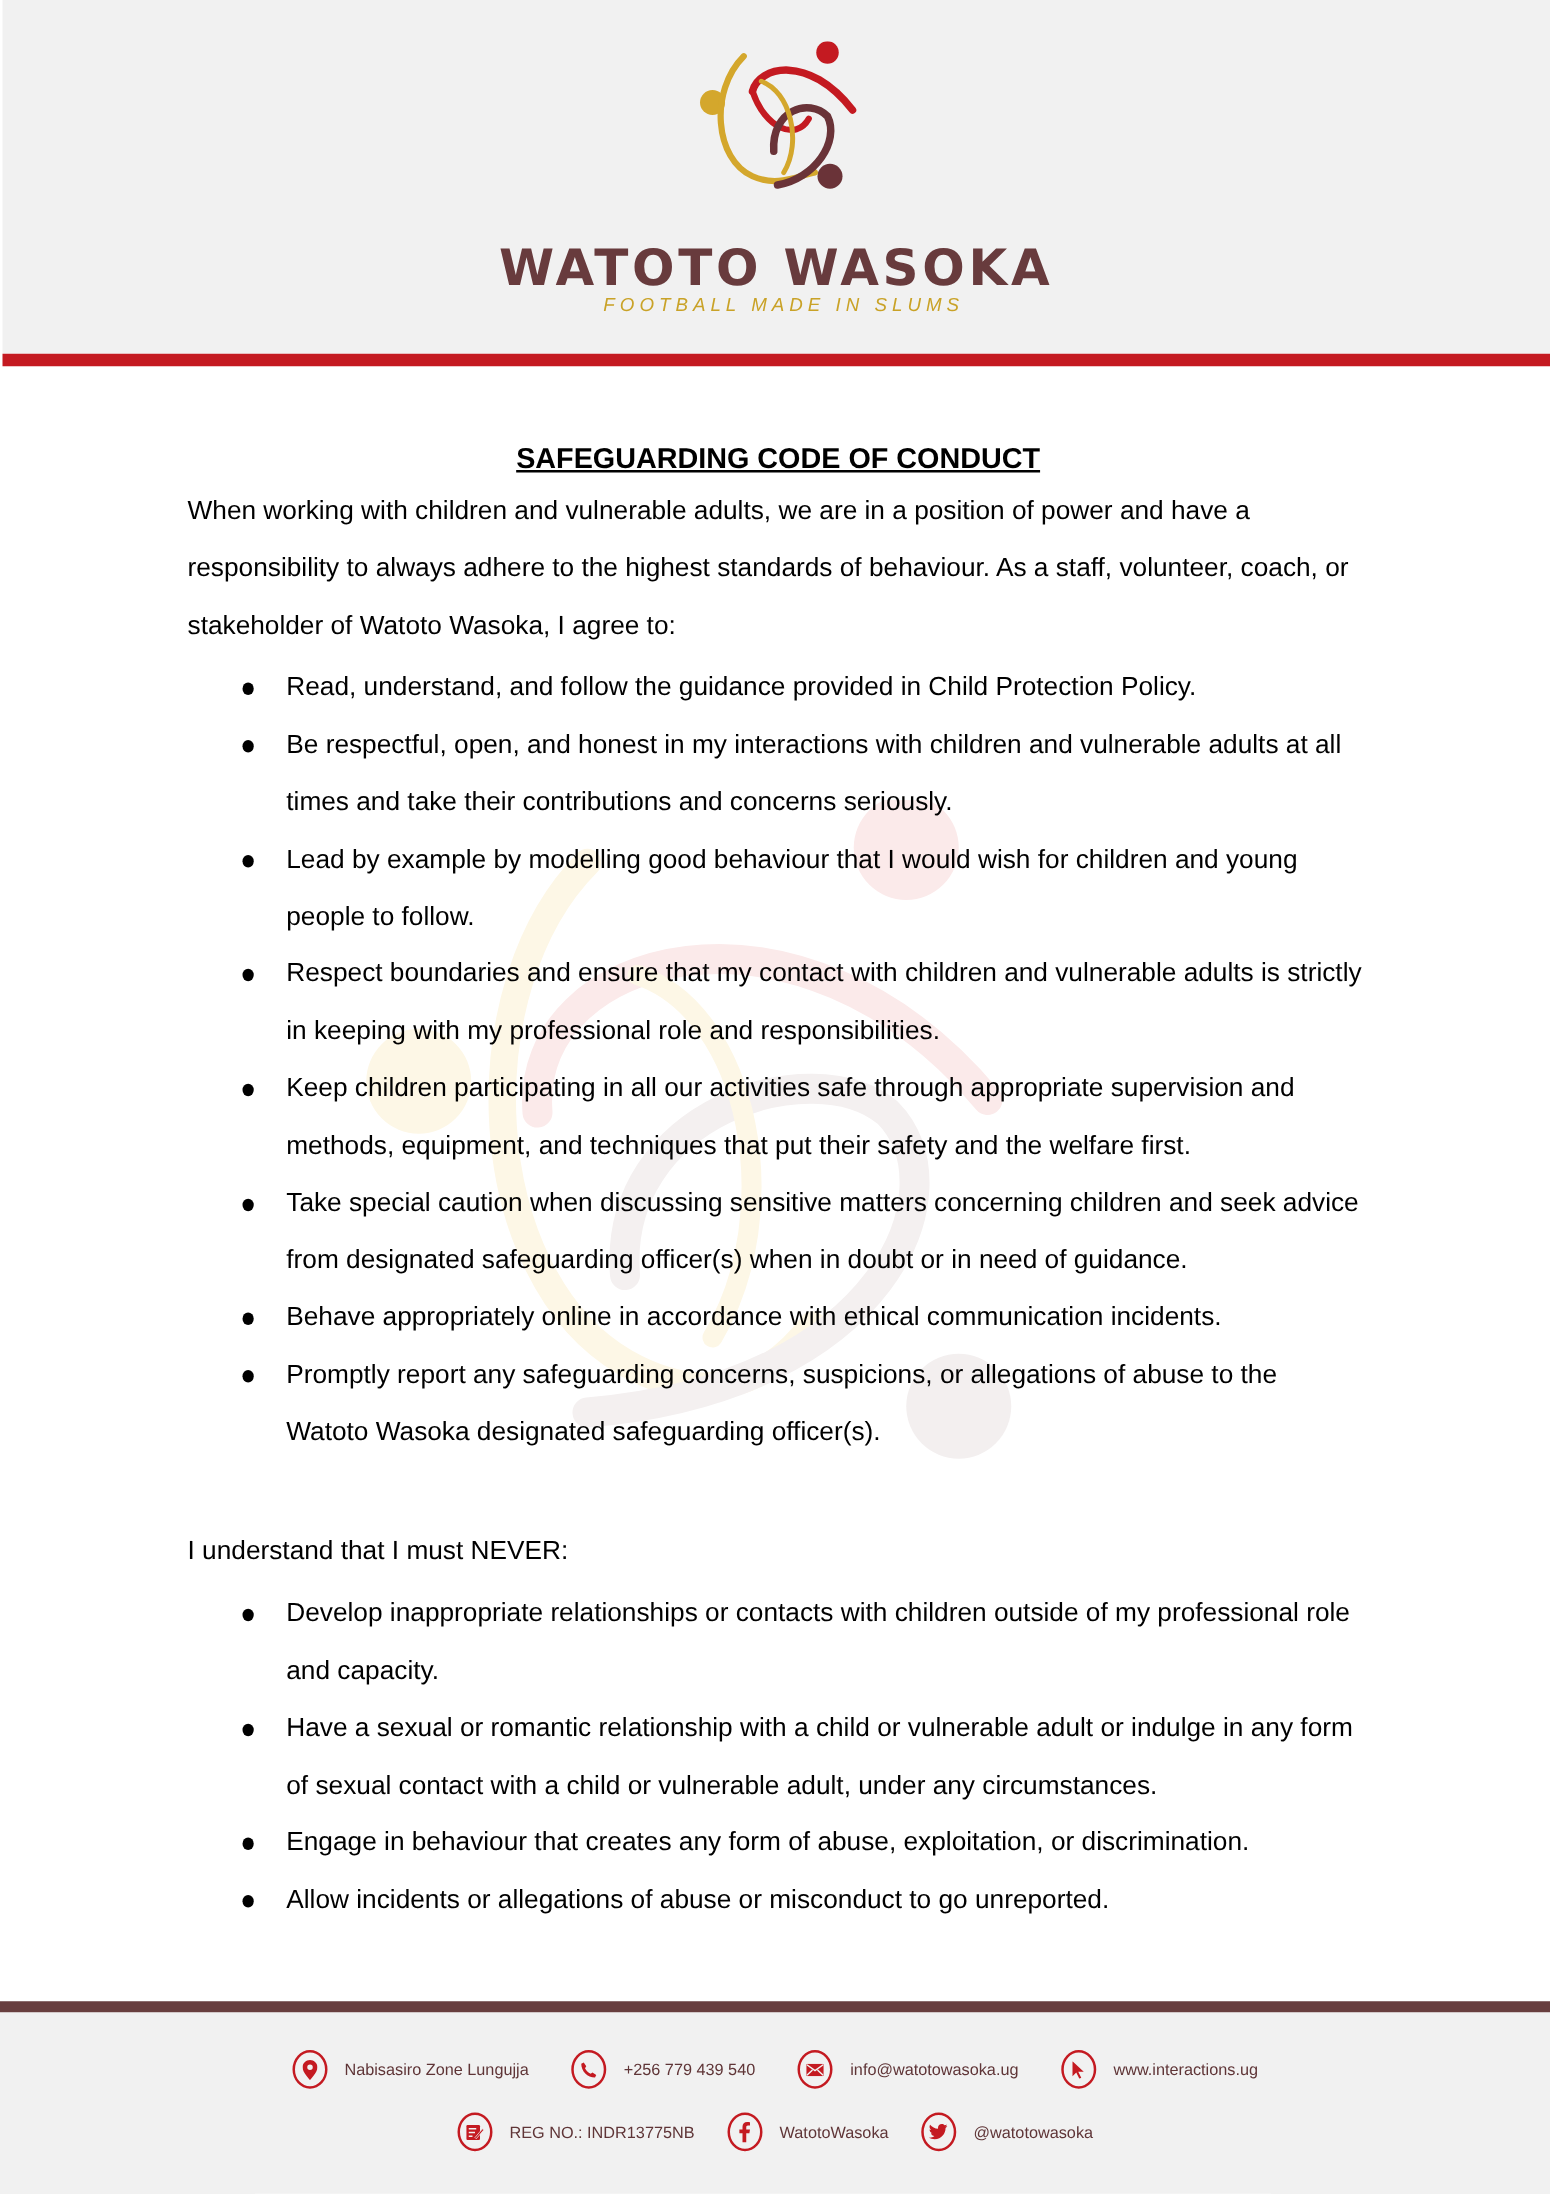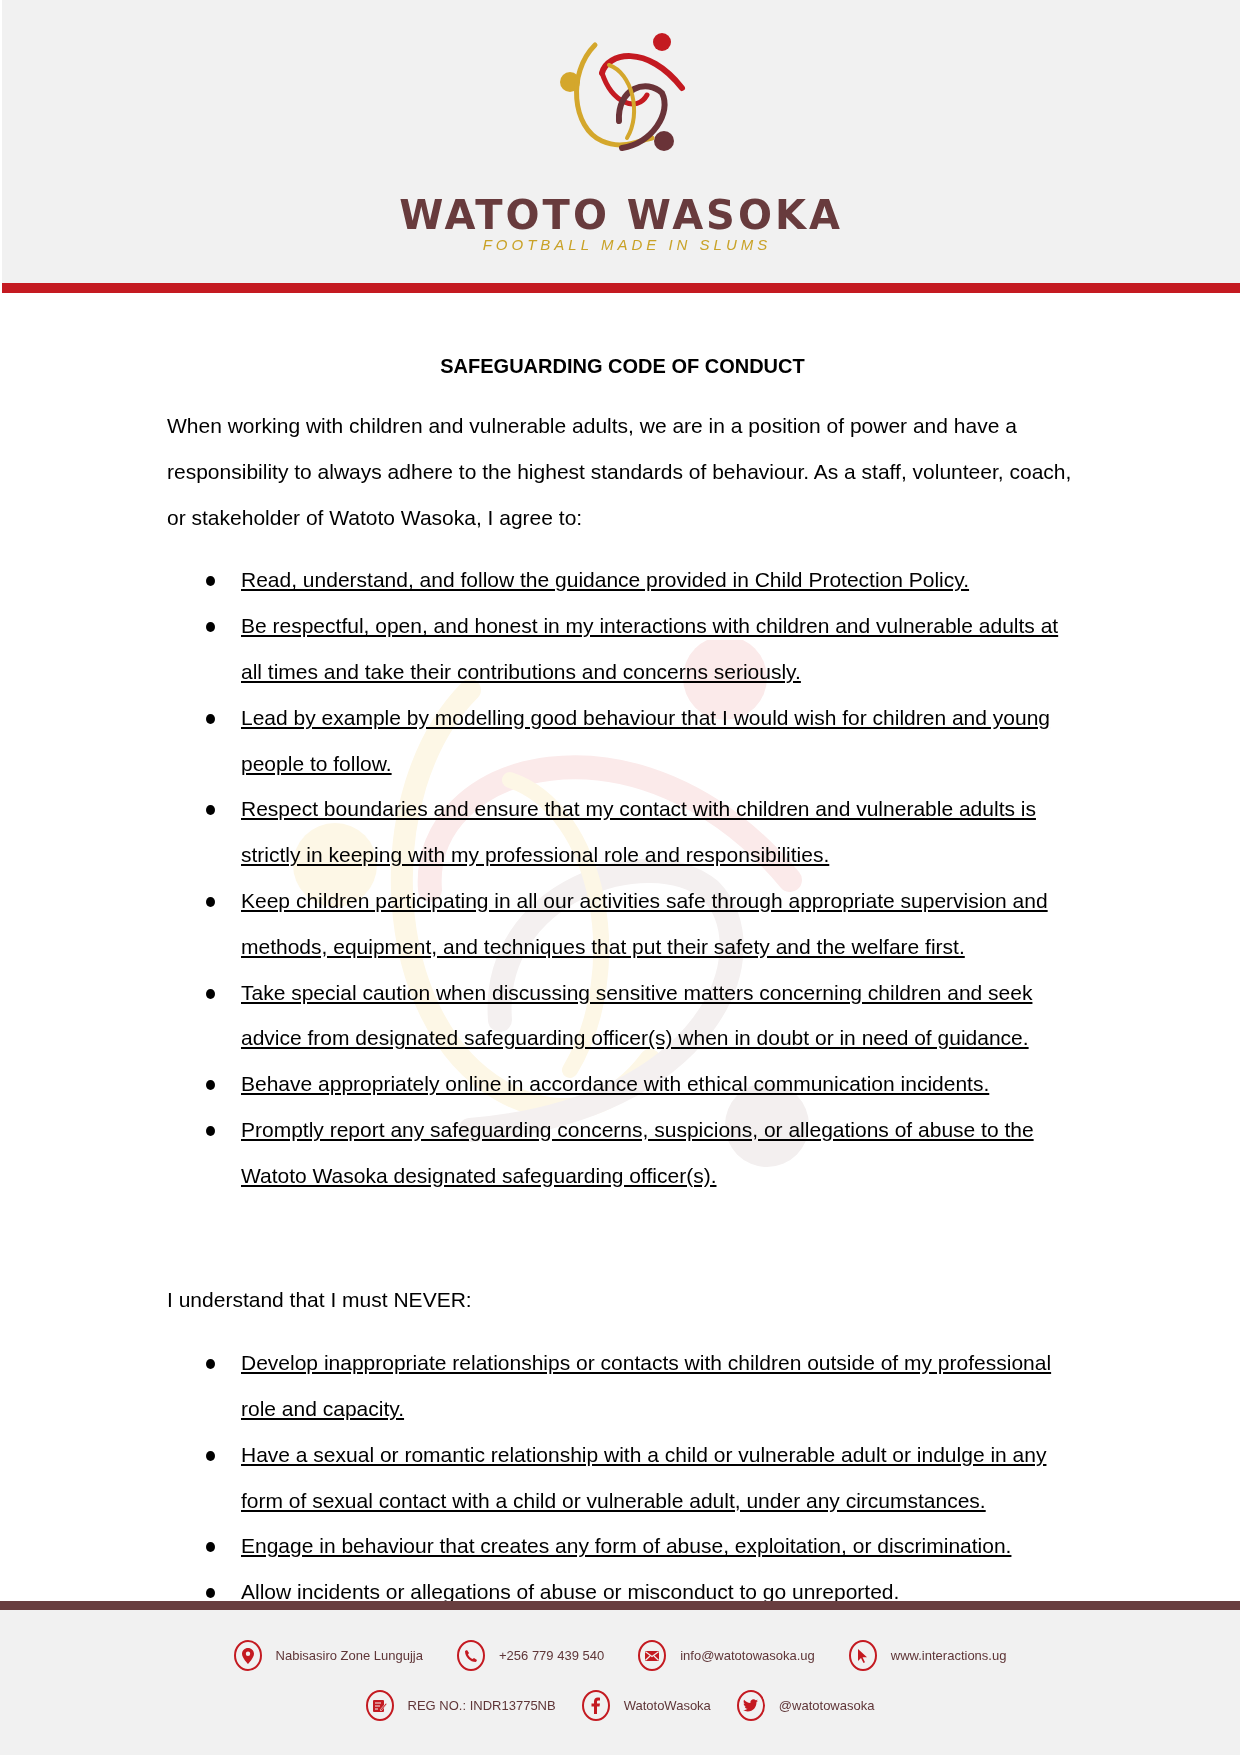--- a/index.html
+++ b/index.html
@@ -27,25 +27,25 @@
     position: absolute; left: 0; right: 0; top: 236px; text-align: center;
     font-size: 15px; letter-spacing: 4px; font-style: italic; color: #c9a227; padding-left: 12px;
   }
   .watermark { position: absolute; left: 270px; top: 640px; width: 640px; height: 600px; pointer-events: none; }
   .content {
     position: absolute; left: 150px; top: 346px; width: 945px;
     font-family: "Liberation Sans Narrow", "Liberation Sans", sans-serif;
     font-size: 21px; line-height: 45.8px;
   }
   .title {
-    text-align: center; font-weight: bold; 
-    font-size: 20px; line-height: 40px; margin: 0 0 0 0;
+    text-align: center; font-weight: bold; text-decoration: underline;
+    font-size: 23px; line-height: 40px; margin: 0 0 0 0;
   }
-  .para { margin: 17px; }
-  ul.bullets { list-style: none; margin: 16px; padding: 0; text-decoration: underline; }
+  .para { margin: 0; }
+  ul.bullets { list-style: none; margin: 4px; padding: 0; }
   ul.bullets li { position: relative; padding-left: 75px; }
   ul.bullets li .dot {
     position: absolute; left: 40px; top: 19px; width: 9px; height: 10px;
     border-radius: 50%; background: #000;
   }
   .spacer { height: 45.8px; }
   .footer-rule {
     position: absolute; left: 0; right: 0; top: 1601px; height: 9px; background: #683e3f;
   }
   .footer {

